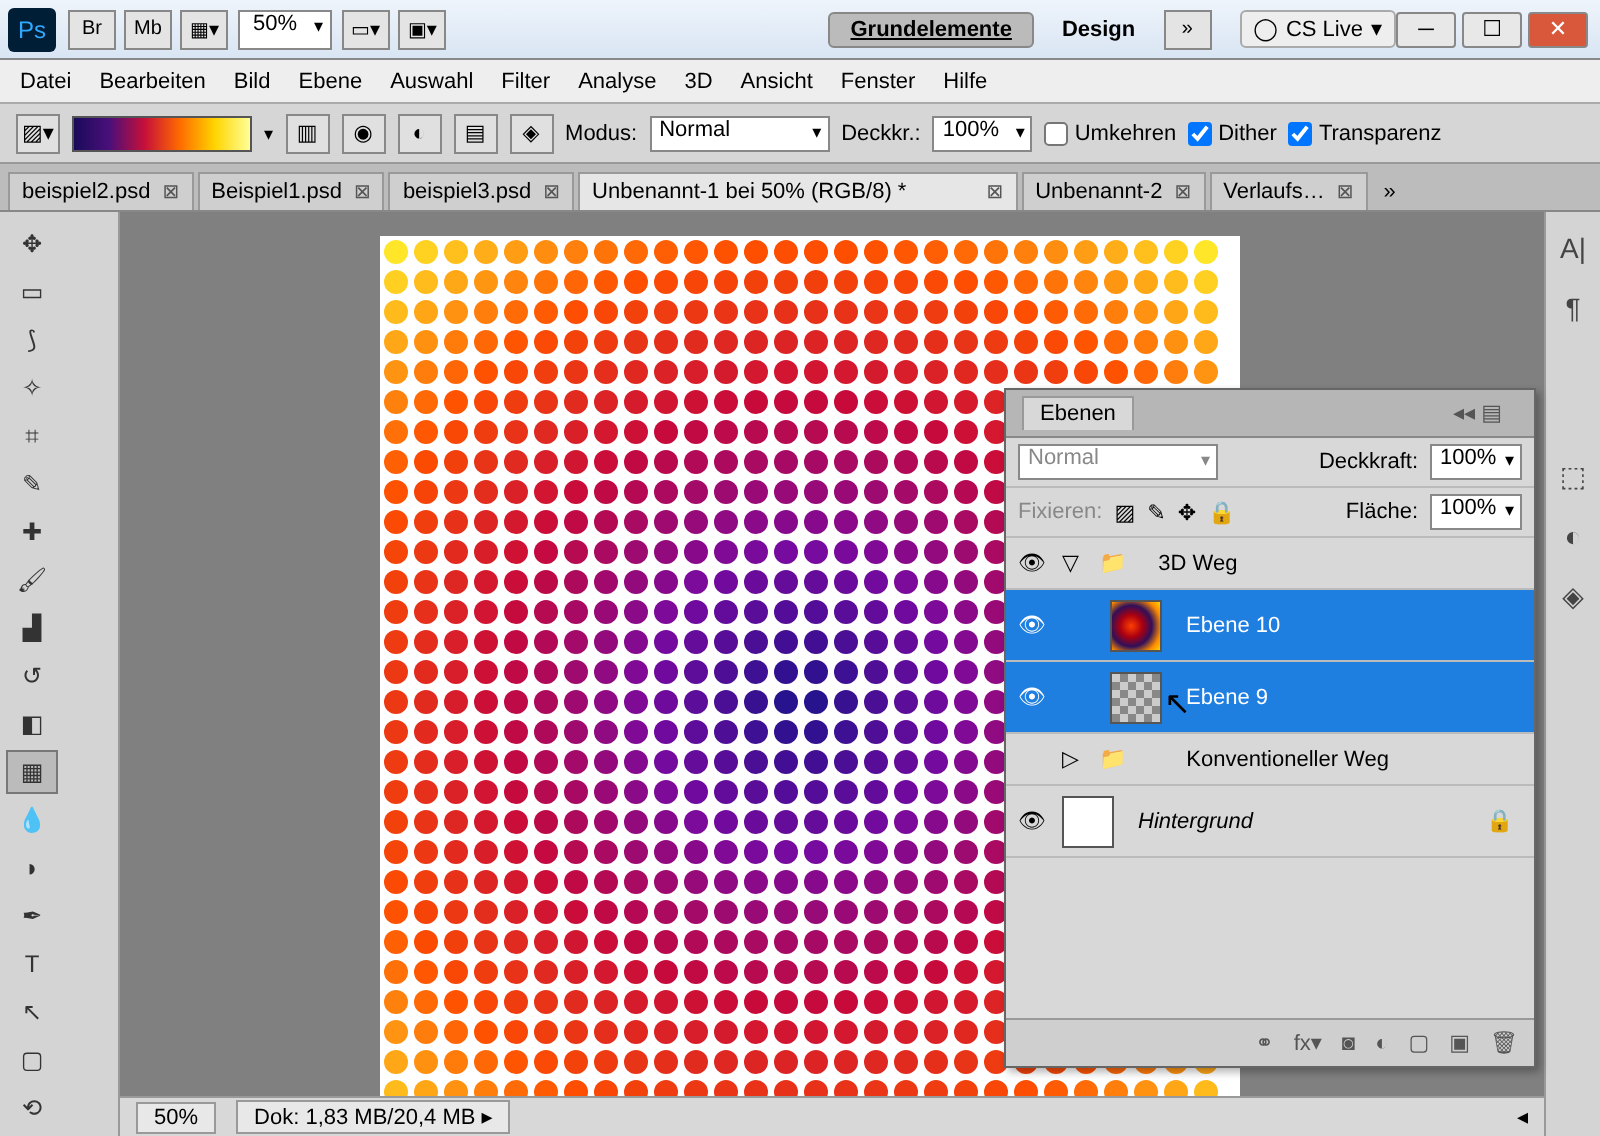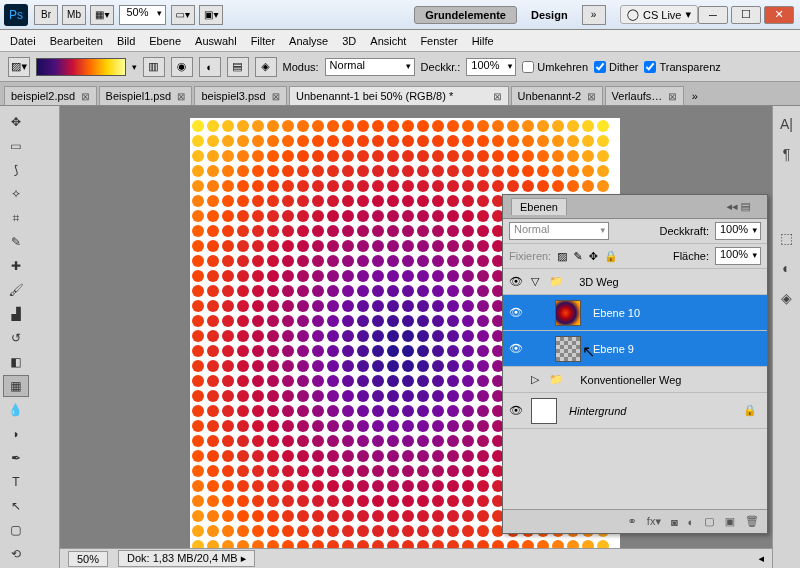--- a/index.html
+++ b/index.html
@@ -3,21 +3,21 @@
 <meta charset="utf-8">
 <style>
 * { margin:0; padding:0; box-sizing:border-box; font-family:"Segoe UI",Tahoma,sans-serif; font-size:11px; }
 body { background:#e8e8e8; width:800px; height:568px; overflow:hidden; position:relative; }
 .titlebar { height:30px; background:linear-gradient(#eef4fb,#d9e5f3); display:flex; align-items:center; border-bottom:1px solid #888; }
 .ps-logo { width:24px; height:22px; background:#001e36; color:#31a8ff; font-weight:normal; display:flex; align-items:center;justify-content:center; margin:0 4px; border-radius:3px; font-size:12px;}
 .tb-btn { height:20px; min-width:24px; margin:0 2px; background:#e4e4e4; border:1px solid #888; display:flex;align-items:center;justify-content:center; font-size:10px; padding:0 4px;}
 .tb-dd { border:1px solid #888; height:20px; padding:0 16px 0 6px; background:#fff; position:relative; margin:0 3px;}
 .tb-dd::after{content:"▾"; position:absolute; right:3px; top:2px; font-size:9px;}
 .pill { background:#d0d0d0; border:1px solid #888; border-radius:3px; padding:2px 10px; margin:0 2px; font-weight:bold; font-size:11px;}
-.pill.active{ background:#bbb;}
+.pill.active{ background:#bbb;text-decoration:underline;}
 .win-btns{ margin-left:auto; display:flex; gap:3px; margin-right:6px;}
 .win-btn{ width:30px; height:18px; border:1px solid #888; background:#e8e8e8; display:flex;align-items:center;justify-content:center;border-radius:2px;}
 .win-close{ background:#d9573b; color:#fff;}
 .menubar{ height:22px; background:#eee; display:flex; align-items:center; gap:14px; padding:0 10px; border-bottom:1px solid #aaa;}
 .menubar span{cursor:default;}
 .options{ height:30px; background:#d6d6d6; display:flex; align-items:center; gap:6px; padding:0 8px; border-bottom:1px solid #999;}
 .grad-prev{ width:90px; height:18px; border:1px solid #555; background:linear-gradient(90deg,#1a0b5a,#4a0f7a,#c60f3a,#ff6a00,#ffd400,#ffff99);}
 .icon-sq{ width:22px;height:20px;border:1px solid #888;background:#e0e0e0;display:flex;align-items:center;justify-content:center;}
 .field{ border:1px solid #888; background:#fff; height:18px; padding:0 18px 0 4px; position:relative;}
 .field::after{content:"▾"; position:absolute; right:3px; top:2px; font-size:9px;}
@@ -1106,21 +1106,21 @@
       <div class="layer sel">
         <div class="eye">👁</div>
         <div style="width: 18px;"></div>
         <div class="thumb checker"></div>
         <span style="margin-left: 6px;">Ebene 9</span>
       </div>
       <div class="layer group">
         <div class="eye"></div>
         <span>▷</span>
         <span style="margin: 0px 4px;">📁</span>
-        <span style="margin-left: 7px;">Konventioneller Weg</span>
+        <span style="margin-left: 20px;">Konventioneller Weg</span>
       </div>
       <div class="layer">
         <div class="eye">👁</div>
         <div class="thumb white"></div>
         <span style="font-style: italic; margin-left: 6px;">Hintergrund</span>
         <span style="margin-left: auto; margin-right: 6px;">🔒</span>
       </div>
     </div>
   <div class="lp-foot">
     <span>⚭</span>

